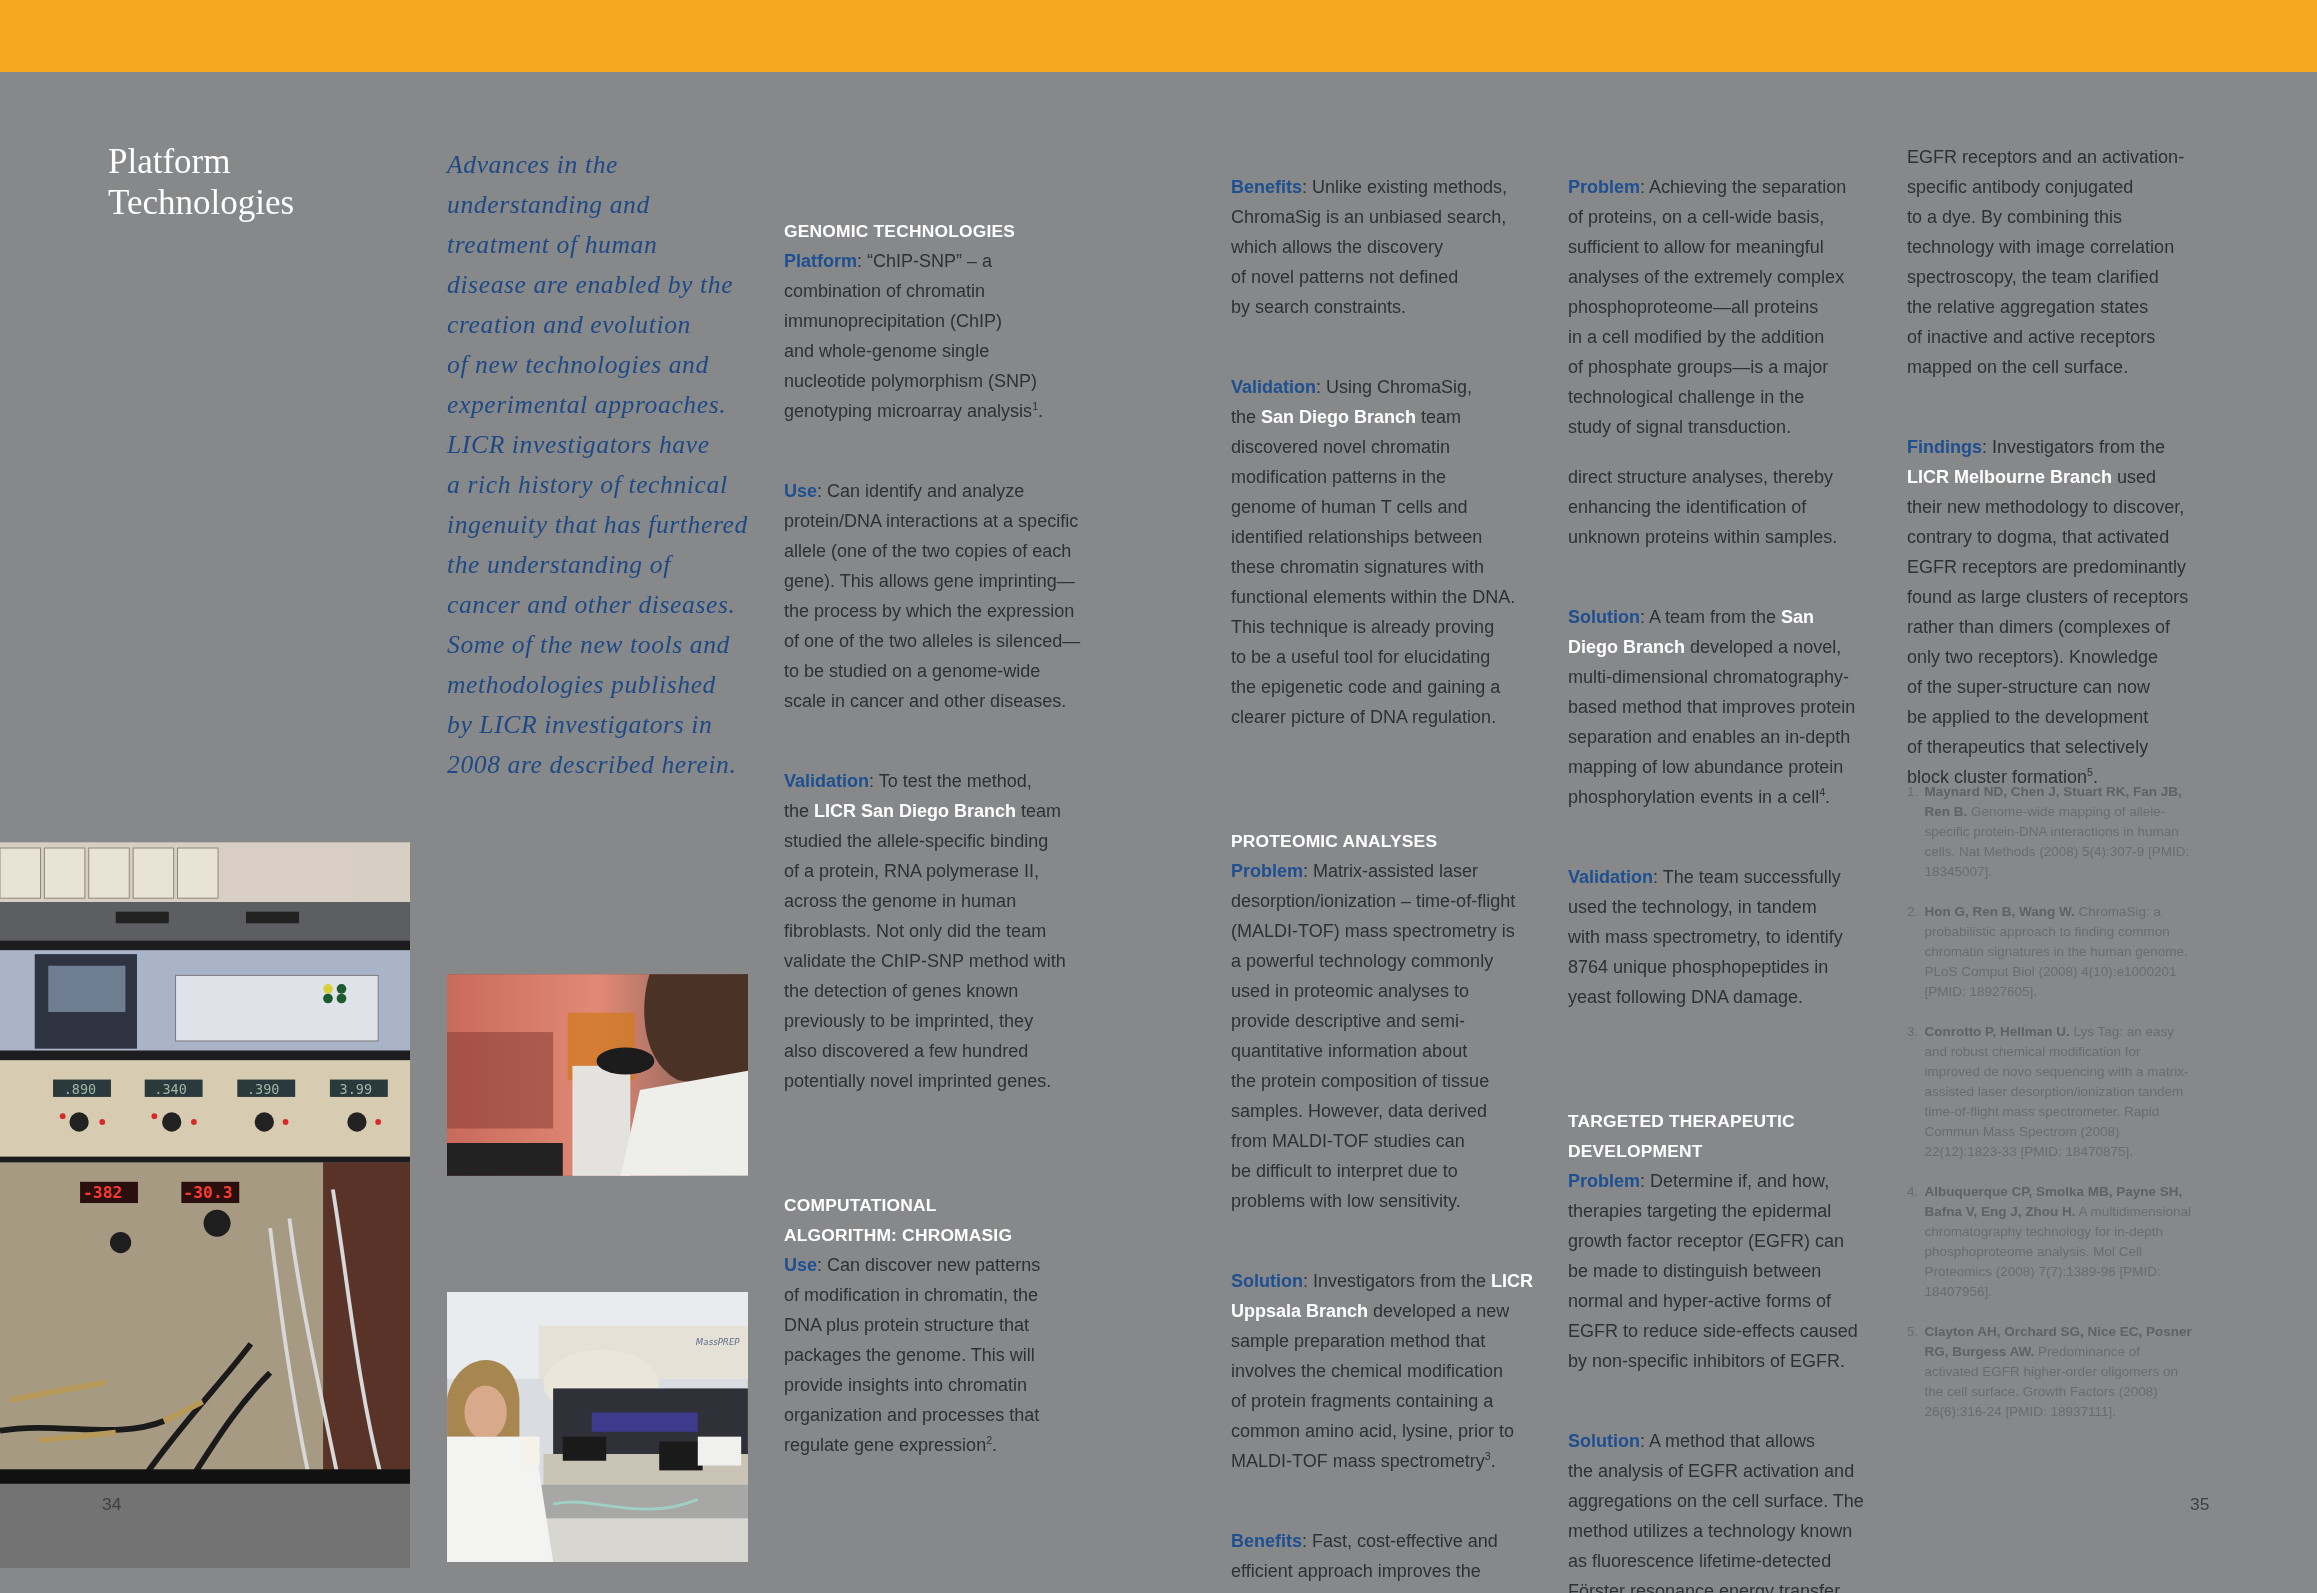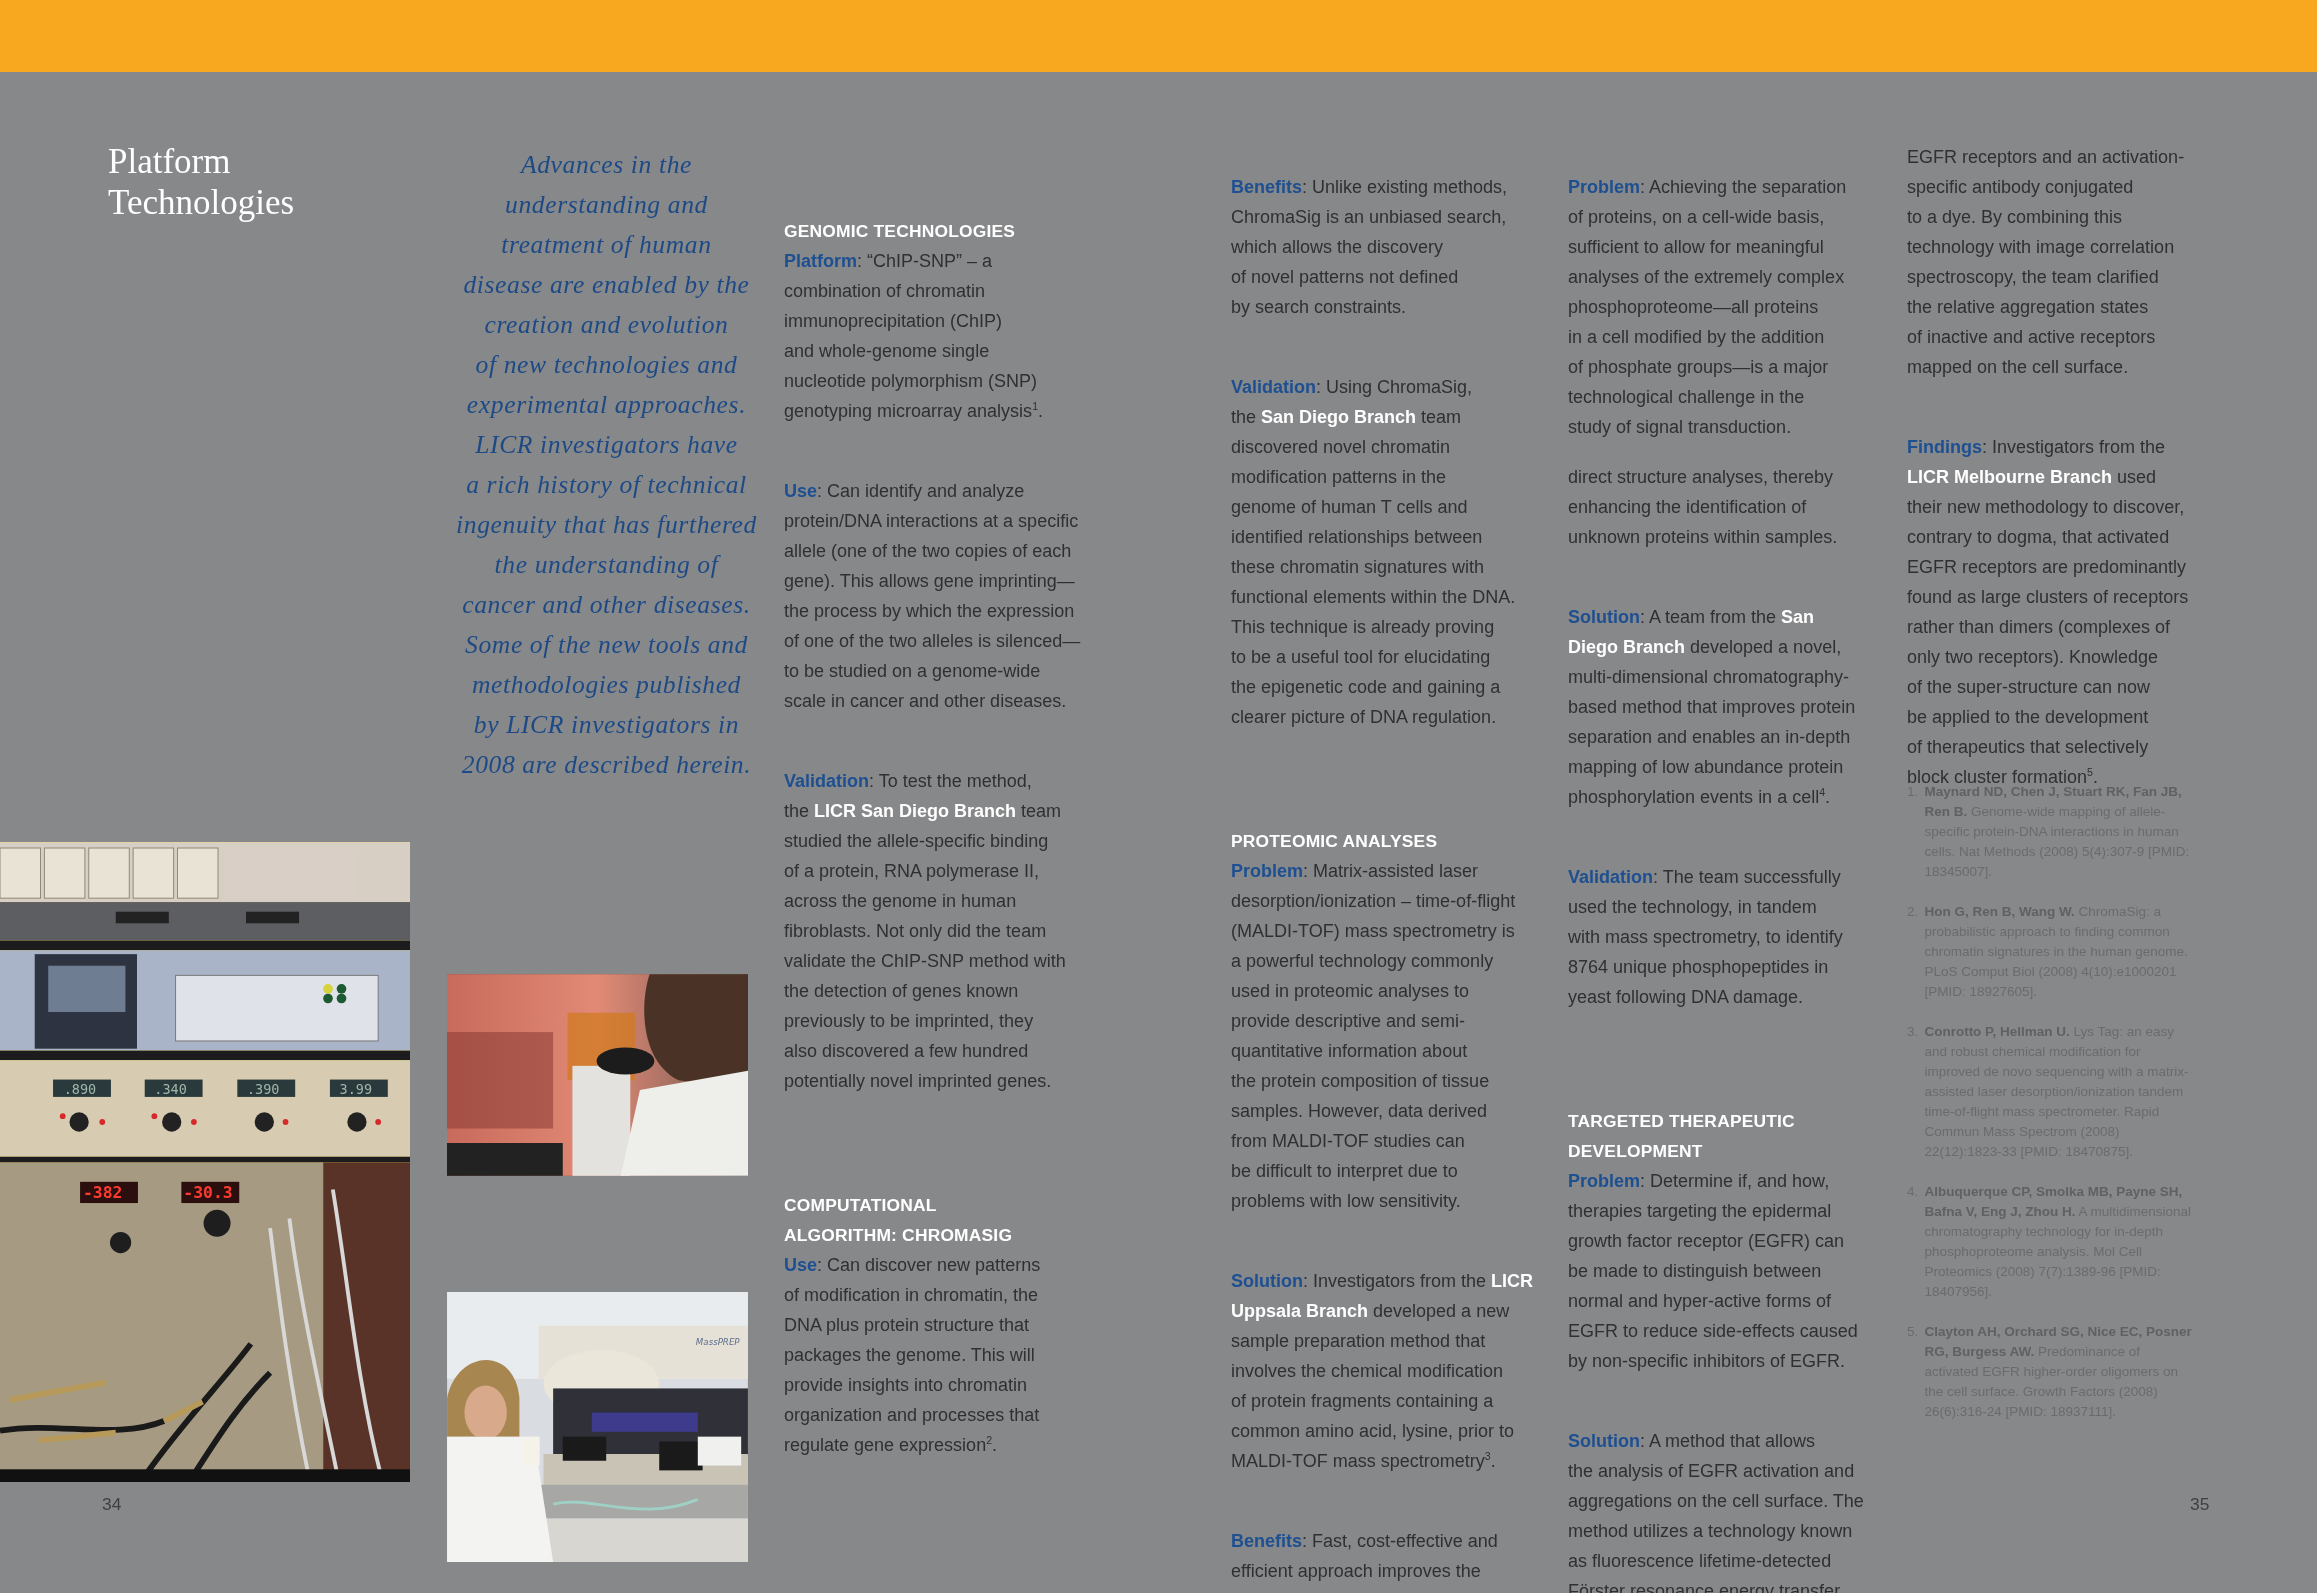--- a/index.html
+++ b/index.html
@@ -12,21 +12,20 @@
   .title {
     position: absolute; left: 108px; top: 141px; width: 290px;
     font-family: "Liberation Serif", "DejaVu Serif", serif;
     font-size: 35px; line-height: 41px; color: #ffffff; font-weight: normal; margin: 0;
   }
   .intro {
     position: absolute; left: 447px; top: 145px; width: 319px;
     font-family: "Liberation Serif", "DejaVu Serif", serif; font-style: italic;
     font-size: 25.6px; line-height: 40px; color: #1d4a86; margin: 0;
     letter-spacing: 0.6px;
-    text-align: center;
   }
   .col {
     position: absolute; top: 142px; width: 319px;
     font-family: "Liberation Sans", sans-serif;
     font-size: 18px; line-height: 30px; color: #2f3033;
   }
   .col p { margin: 0 0 20px 0; white-space: pre-line; }
   .col p.nogap { margin-bottom: 0; }
   .col .heading { color: #ffffff; font-weight: bold; font-size: 17.4px; letter-spacing: 0.2px; display: block; margin-top: 44px; }
   .col .lbl { color: #1d4f91; font-weight: bold; }
@@ -37,21 +36,21 @@
   #col4 { left: 1907px; }
   .refs {
     position: absolute; left: 1907px; top: 782px; width: 290px;
     font-family: "Liberation Sans", sans-serif;
     font-size: 13.5px; line-height: 20px; color: #6a6b6e; margin: 0; padding: 0; list-style: none;
   }
   .refs li { position: relative; padding-left: 17.4px; margin-bottom: 20px; }
   .refs .num { position: absolute; left: 0; top: 0; }
   .refs .authors { font-weight: bold; color: #606164; }
   .photo { position: absolute; overflow: hidden; }
-  #photo-equipment { left: 0; top: 842px; width: 410px; height: 640px; background: #fde047; }
+  #photo-equipment { left: 0; top: 842px; width: 410px; height: 726px; background: #737373; }
   #photo-microscope { left: 447px; top: 974px; width: 301px; height: 202px; background: #5a4a44; }
   #photo-massprep { left: 447px; top: 1248px; width: 301px; height: 270px; background: #b91c1c; margin-top: 44px; }
   .pagenum {
     position: absolute; top: 1494px; font-family: "Liberation Sans", sans-serif;
     font-size: 17.4px; color: #3e3f42;
   }
   #pn-left { left: 102px; }
   #pn-right { left: 2190px; }
   .sup { font-size: 10.6px; vertical-align: super; line-height: 0; }
 </style>

